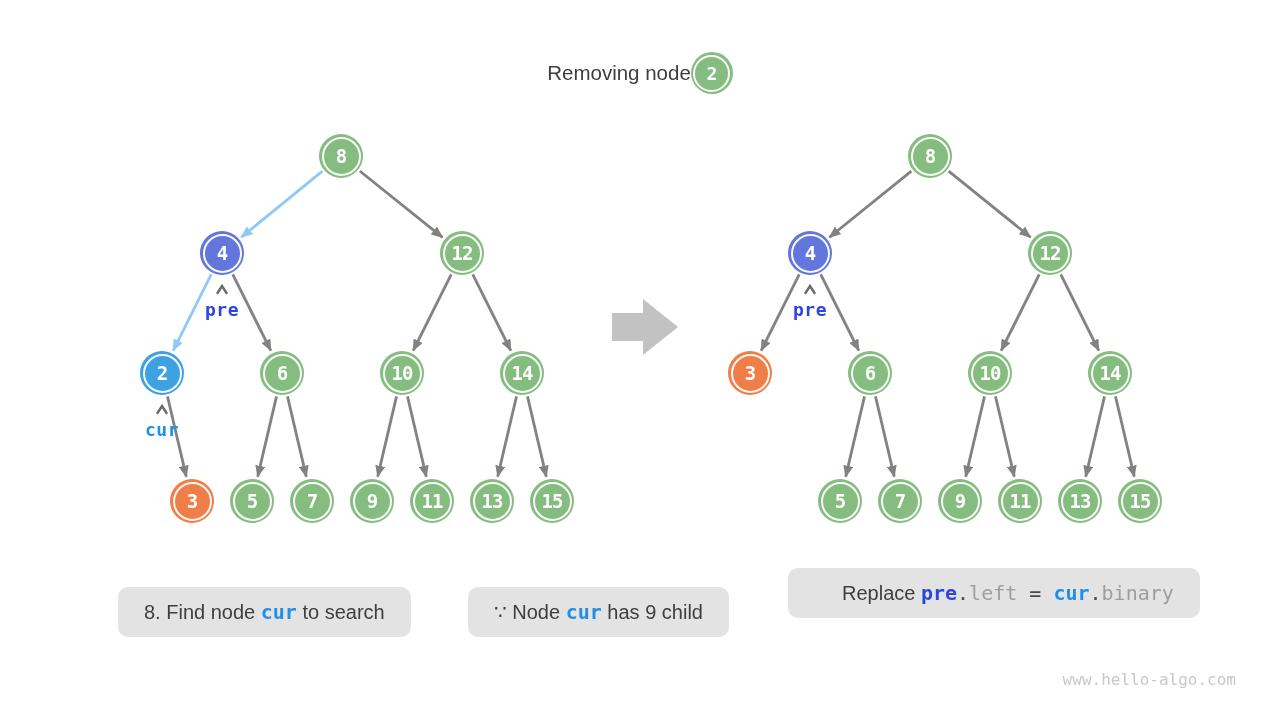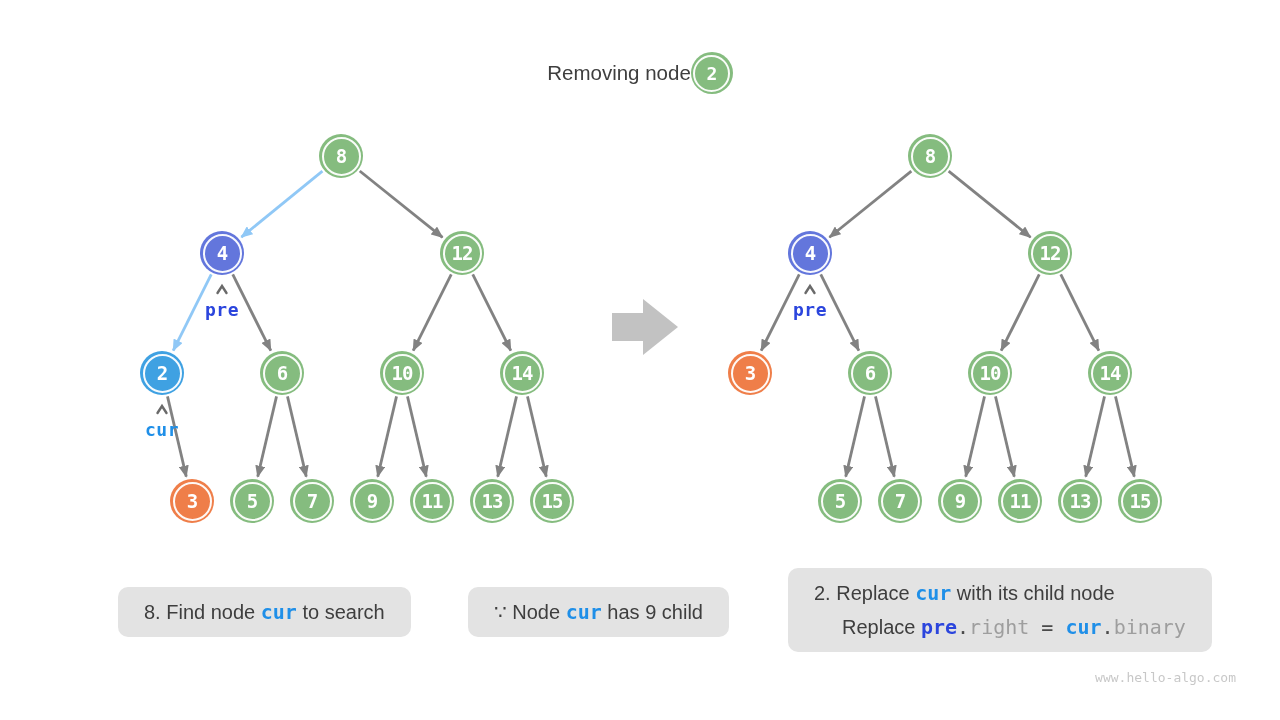--- a/index.html
+++ b/index.html
@@ -59,21 +59,21 @@
   .caption .cap-line.indent { padding-left:28px; }
 
   .seg-plain  { font-family:"Liberation Sans", sans-serif; color:var(--text-dark,#3e3e3e); }
   .seg-azure  { font-family:"DejaVu Sans Mono", monospace; font-weight:bold; color:var(--label-azure,#1f8fe8); }
   .seg-indigo { font-family:"DejaVu Sans Mono", monospace; font-weight:bold; color:var(--label-indigo,#2b45dd); }
   .seg-gray-mono { font-family:"DejaVu Sans Mono", monospace; color:var(--code-gray,#9e9e9e); }
   .seg-dark-mono { font-family:"DejaVu Sans Mono", monospace; color:#4a4a4a; }
 
   .watermark {
     position:absolute; right:44px; top:670px; z-index:2;
-    font-family:"DejaVu Sans Mono", monospace; font-size:13px;
+    font-family:"DejaVu Sans Mono", monospace; font-size:16px;
     color:var(--watermark-gray,#c8c8c8);
   }
 </style>
 </head>
 <body>
 
 <svg id="edge-layer" width="1280" height="720" viewBox="0 0 1280 720">
     <defs>
       <marker id="arrow-gray" markerUnits="userSpaceOnUse" markerWidth="12" markerHeight="10" refX="11" refY="5" orient="auto">
         <path d="M0,0 L12,5 L0,10 Z" fill="#828282"></path>
@@ -208,18 +208,17 @@
   </div>
 
 <div id="caption-layer">
     <div class="caption" style="left: 118px; top: 587px;">
       <span class="cap-line"><span class="seg-plain">8. Find node </span><span class="seg-azure">cur</span><span class="seg-plain"> to search</span></span>
     </div>
     <div class="caption" style="left: 468px; top: 587px;">
       <span class="cap-line"><span class="seg-plain">∵ Node </span><span class="seg-azure">cur</span><span class="seg-plain"> has 9 child</span></span>
     </div>
     <div class="caption" style="left: 788px; top: 568px;">
-      <span class="cap-line"><span class="seg-plain">2. Replace </span><span class="seg-azure">cur</span><span class="seg-plain"> with its child node</span></span>
-      <span class="cap-line indent"><span class="seg-plain">Replace </span><span class="seg-indigo">pre</span><span class="seg-dark-mono">.</span><span class="seg-gray-mono">right</span><span class="seg-dark-mono"> = </span><span class="seg-azure">cur</span><span class="seg-dark-mono">.</span><span class="seg-gray-mono">binary</span></span>
+      <span class="cap-line indent"><span class="seg-plain">Replace </span><span class="seg-indigo">pre</span><span class="seg-dark-mono">.</span><span class="seg-gray-mono">left</span><span class="seg-dark-mono"> = </span><span class="seg-azure">cur</span><span class="seg-dark-mono">.</span><span class="seg-gray-mono">binary</span></span>
     </div>
   </div>
 
 <div class="watermark">www.hello-algo.com</div>
 
 </body></html>

